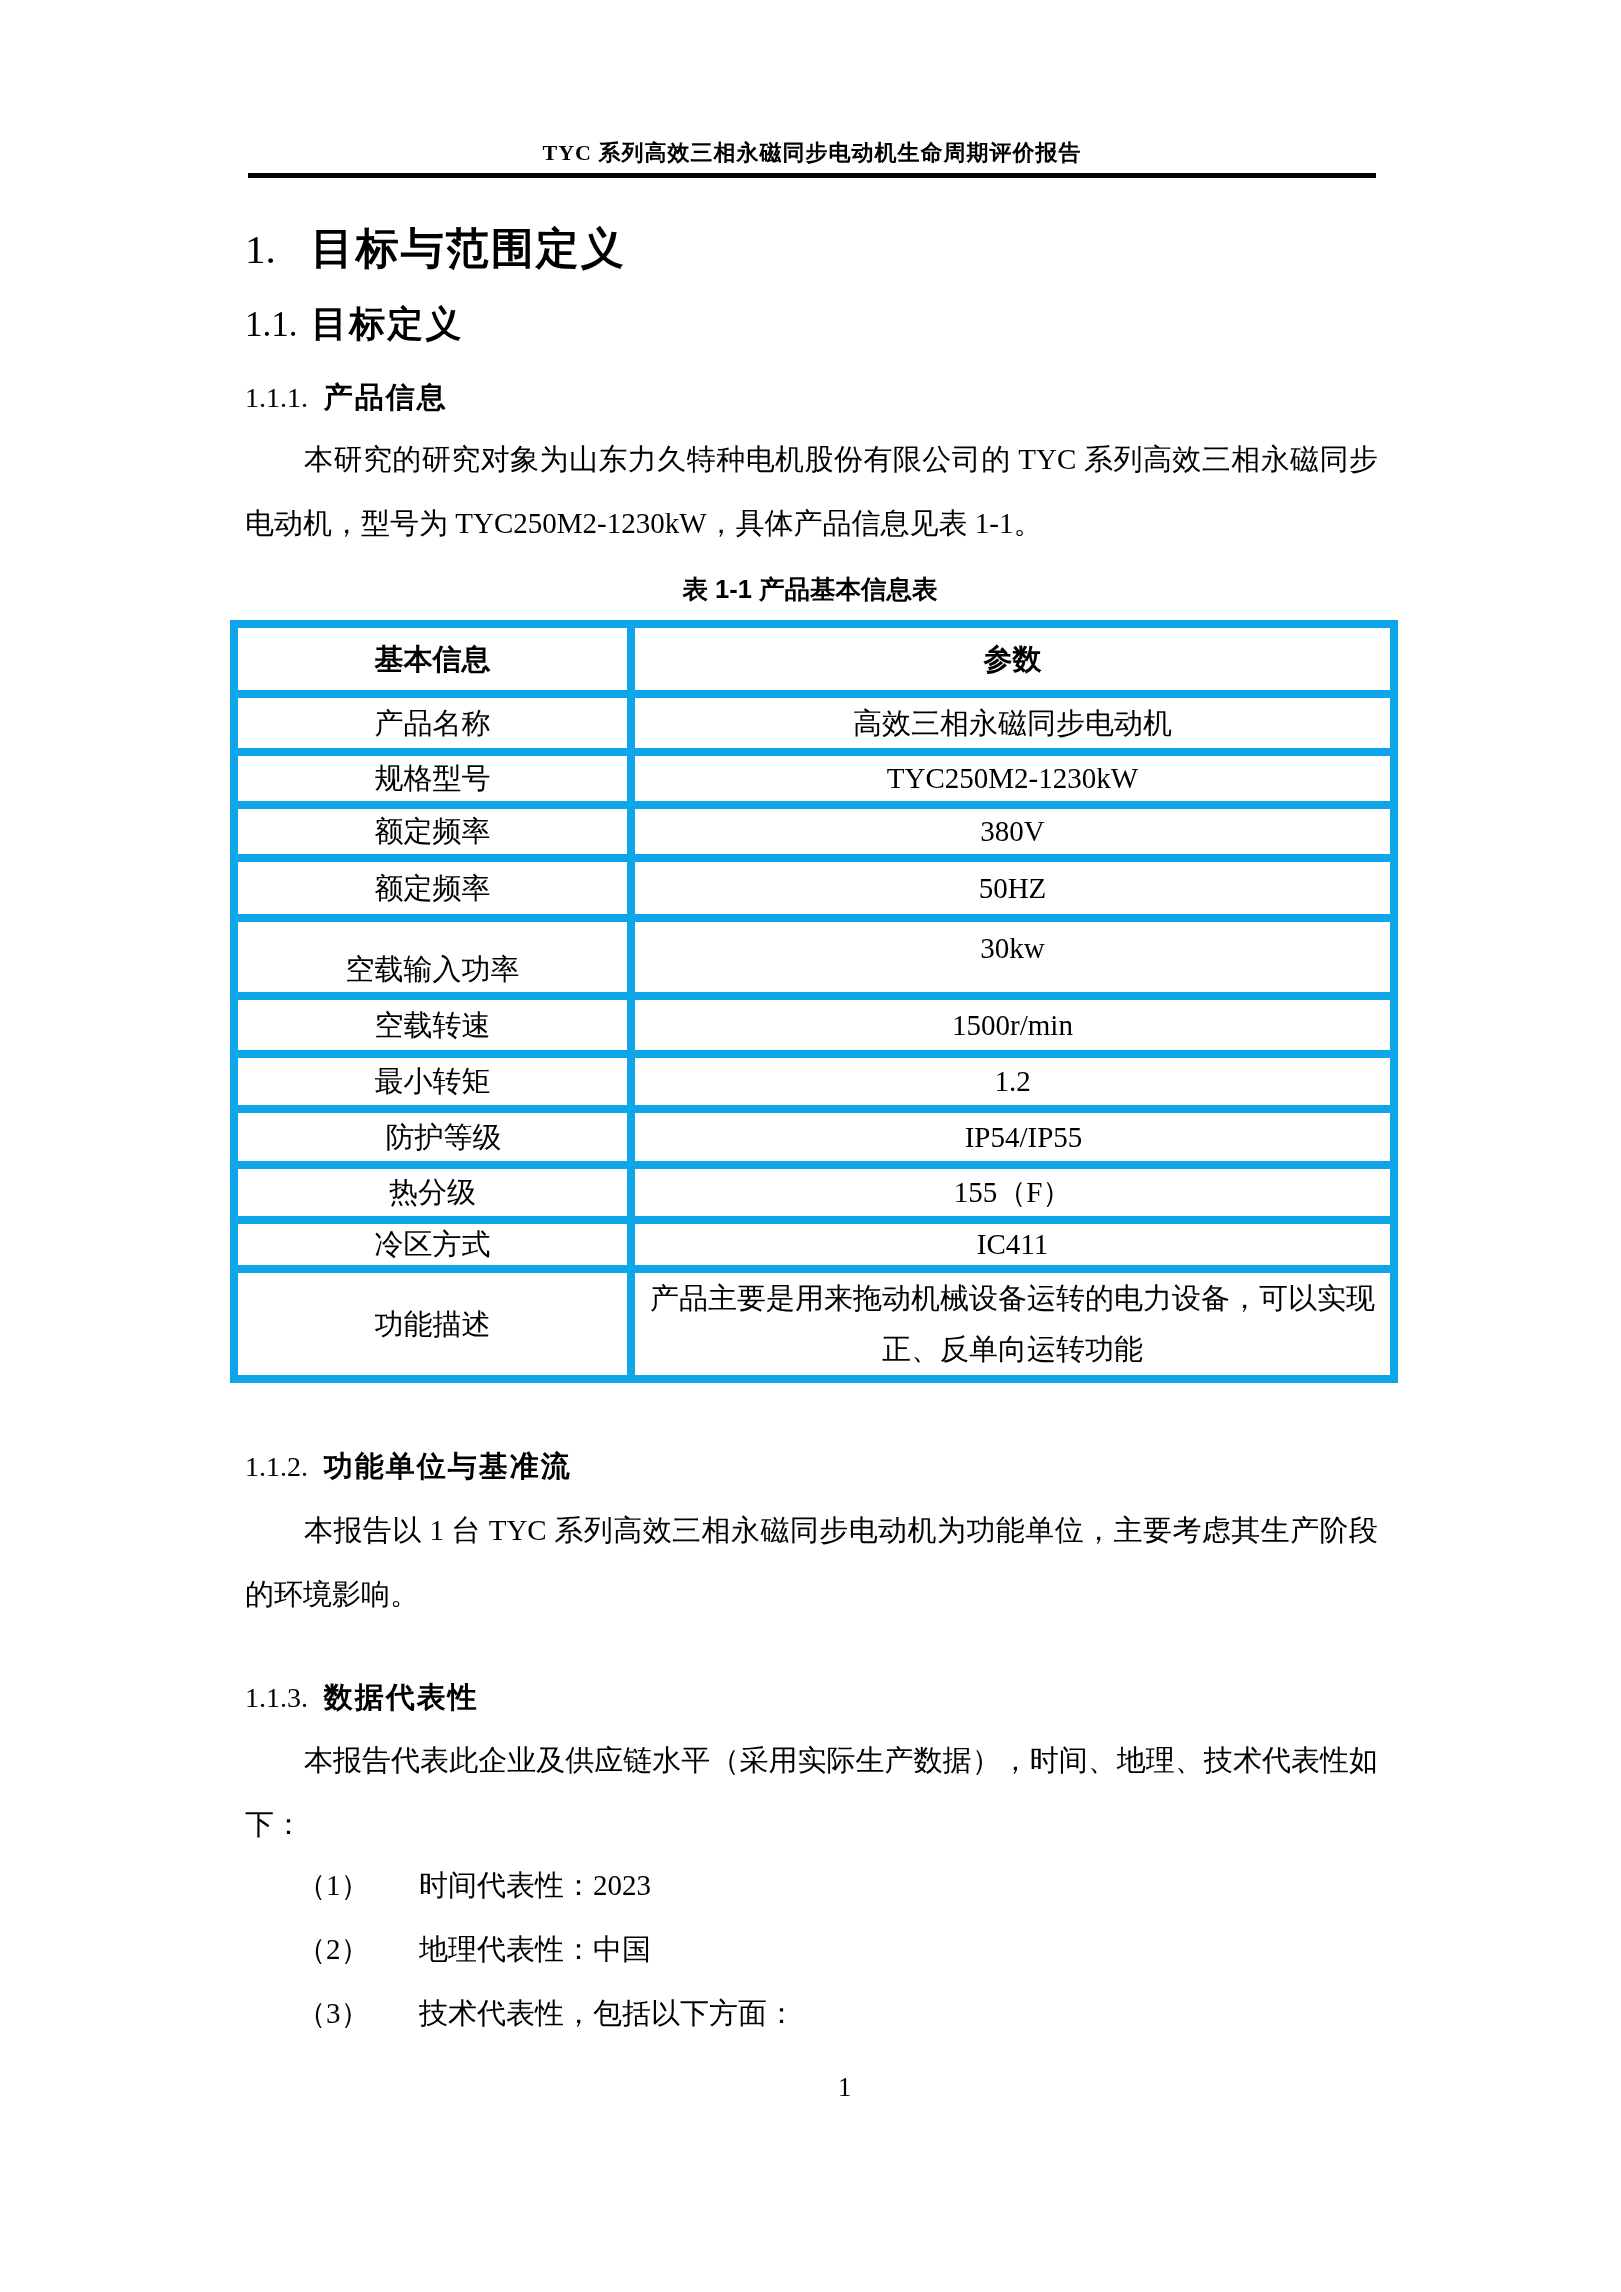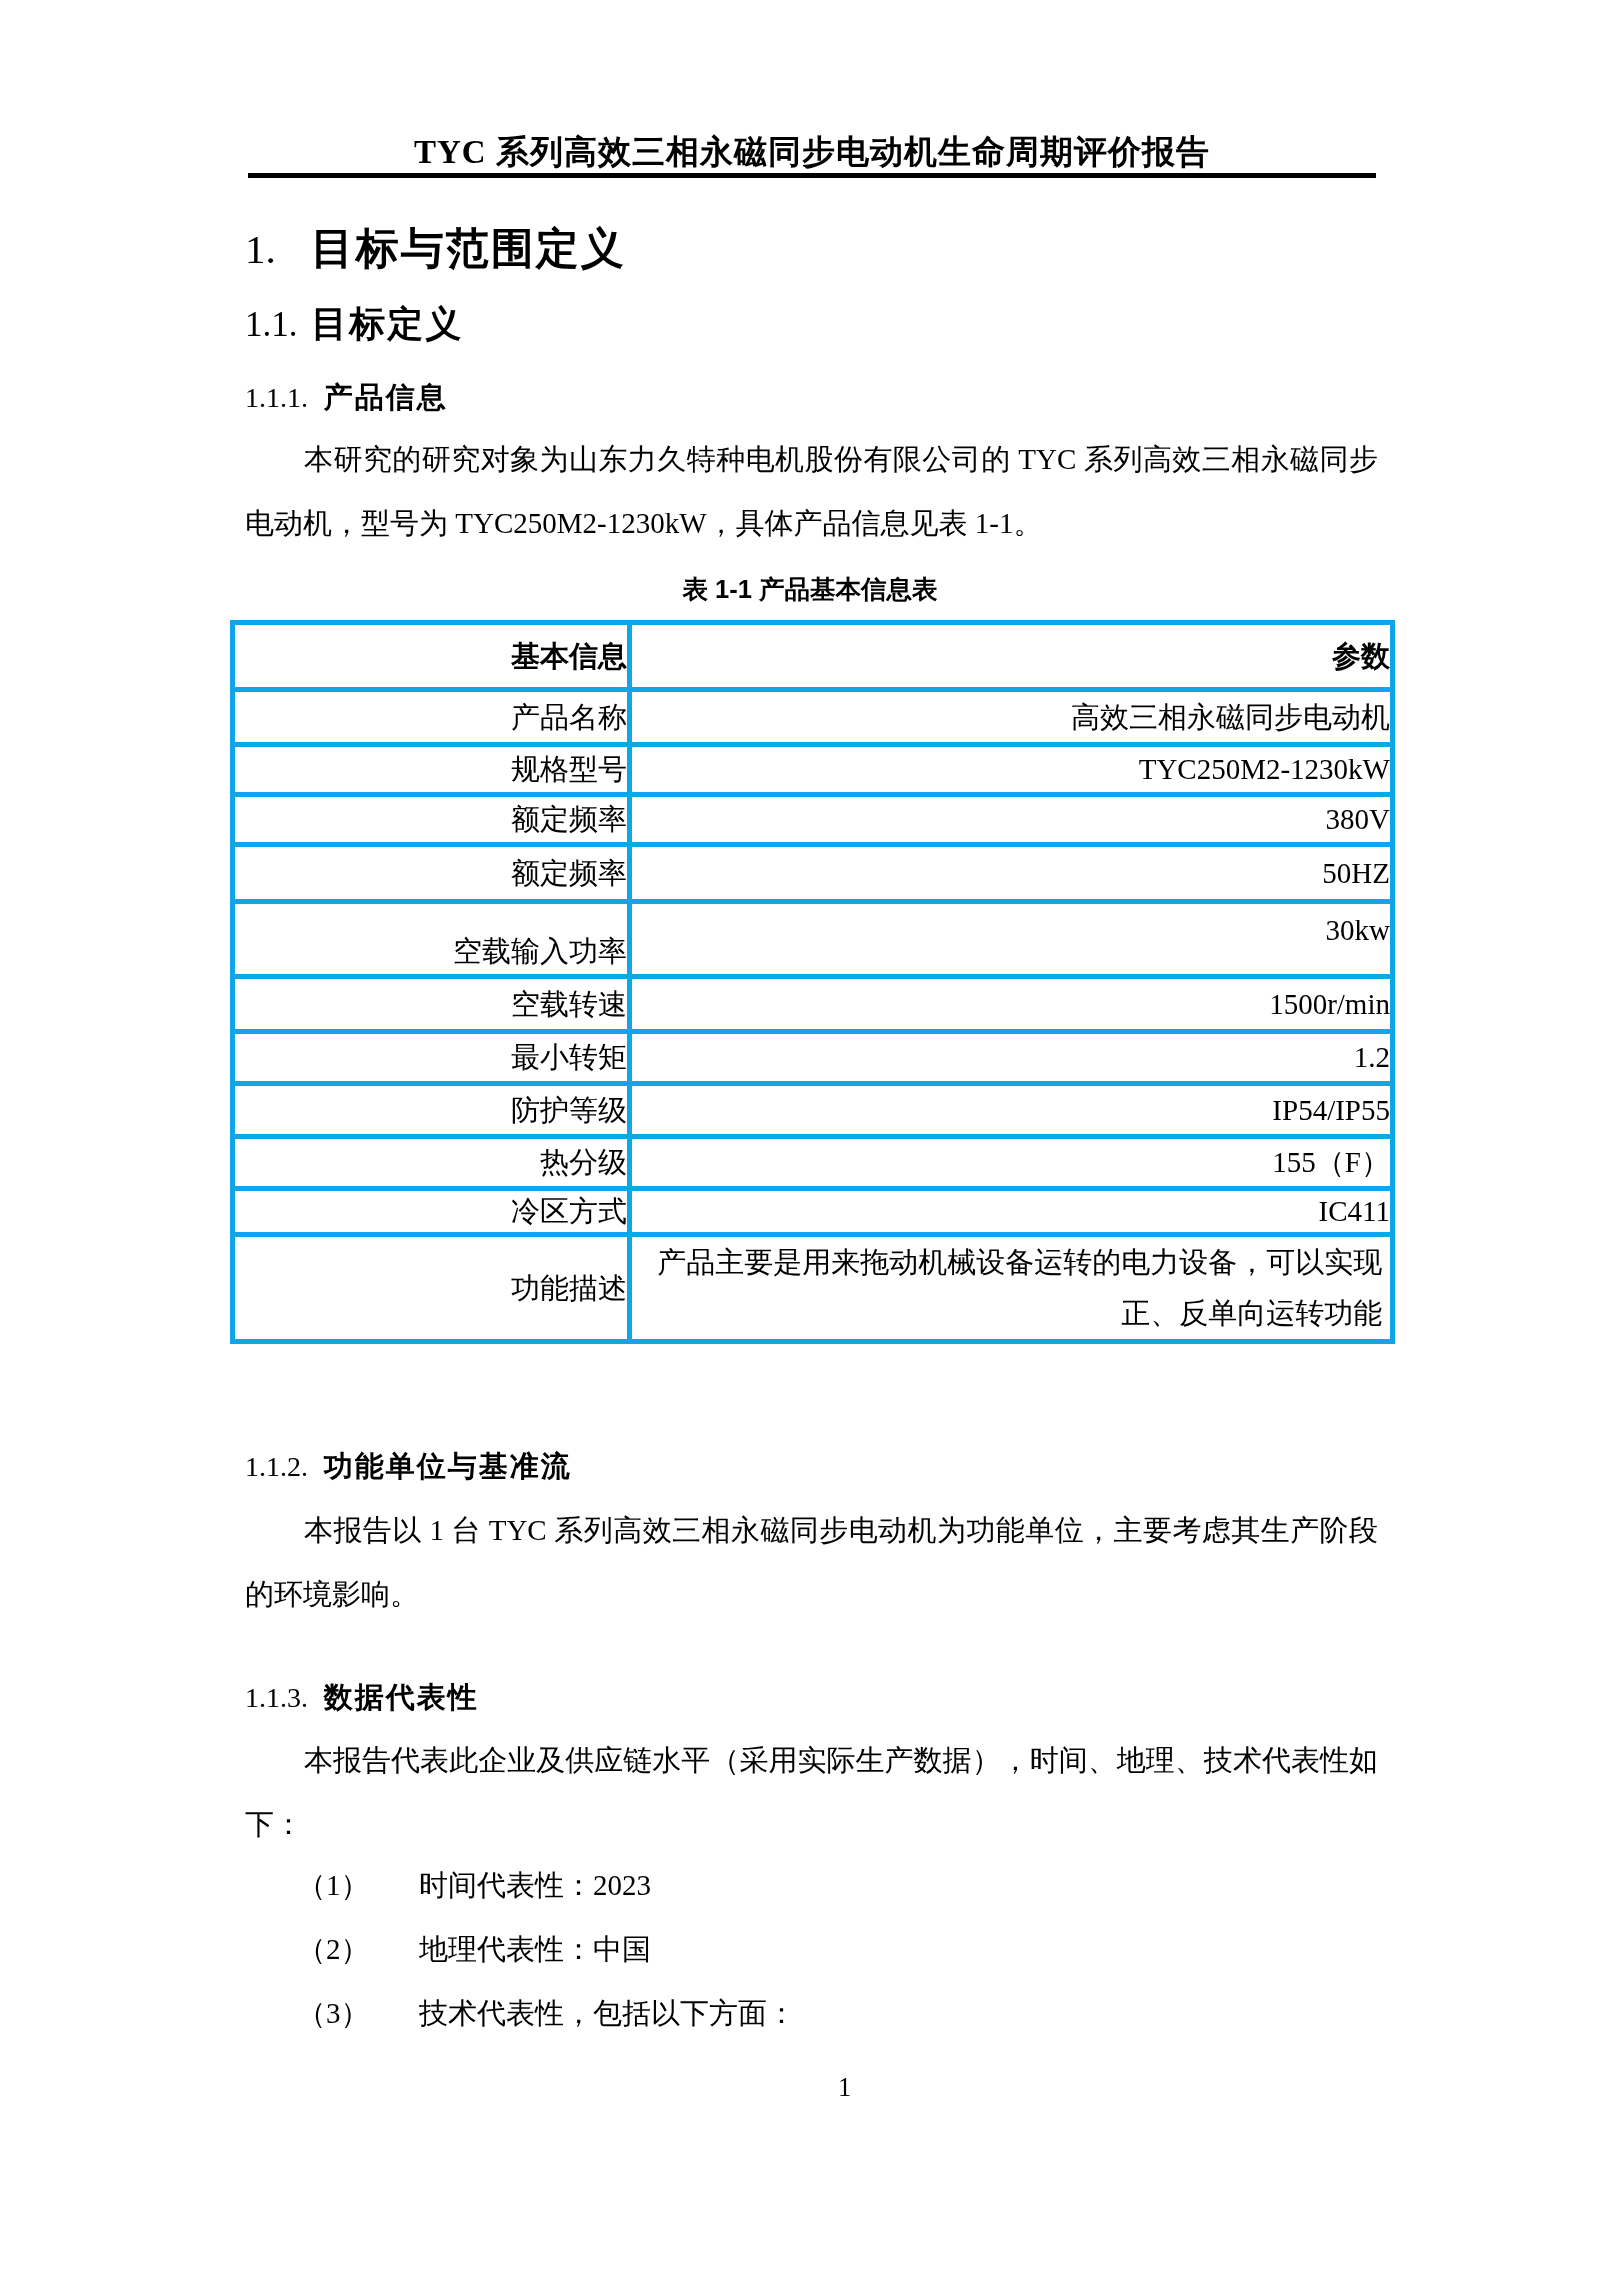--- a/index.html
+++ b/index.html
@@ -7,21 +7,21 @@
     position:relative;
     width:1621px;height:2293px;
     background:#ffffff;
     font-family:"Liberation Serif","DejaVu Serif",serif;
     color:#000;
     overflow:hidden;
   }
   
   .header-title{
     position:absolute;left:248px;top:135px;width:1128px;
-    text-align:center;font-size:33px;line-height:35px;font-weight:bold;
+    text-align:center;font-size:22px;line-height:35px;font-weight:bold;
     letter-spacing:1px;
   }
   .header-rule{
     position:absolute;left:248px;top:173px;width:1128px;height:4.9px;
     background:#000;
   }
   
   .hding{position:absolute;left:245px;white-space:nowrap;}
   .h-num{font-family:"Liberation Serif","DejaVu Serif",serif;font-weight:normal;}
   .h-txt{font-family:"Liberation Sans","DejaVu Sans",sans-serif;font-weight:bold;letter-spacing:2px;}
@@ -52,22 +52,22 @@
     position:absolute;left:230px;top:573px;width:1160px;
     text-align:center;font-size:25.5px;line-height:33px;font-weight:bold;
     font-family:"Liberation Sans","DejaVu Sans",sans-serif;
   }
   table.info{
     position:absolute;left:230px;top:620px;width:1160px;
     border-collapse:collapse;table-layout:fixed;
     font-size:29px;
   }
   table.info td,table.info th{
-    border:5px solid #0ea5e9;
-    text-align:right;vertical-align:middle;
+    border:8px solid #0ea5e9;
+    text-align:center;vertical-align:middle;
     padding:0;line-height:1.25;
     font-weight:normal;
   }
   table.info{border:2.9px solid #2b2b2b;border-bottom-width:3.9px;}
   tr.r-head th{border-bottom-width:3.9px;font-weight:bold;height:62px;}
   .c-label{width:397px;}
   .c-value{width:763px;}
   tr.r0 td{height:50px;}
   tr.r1 td{height:45px;border-radius:17px;}
   tr.r2 td{height:45px;}

